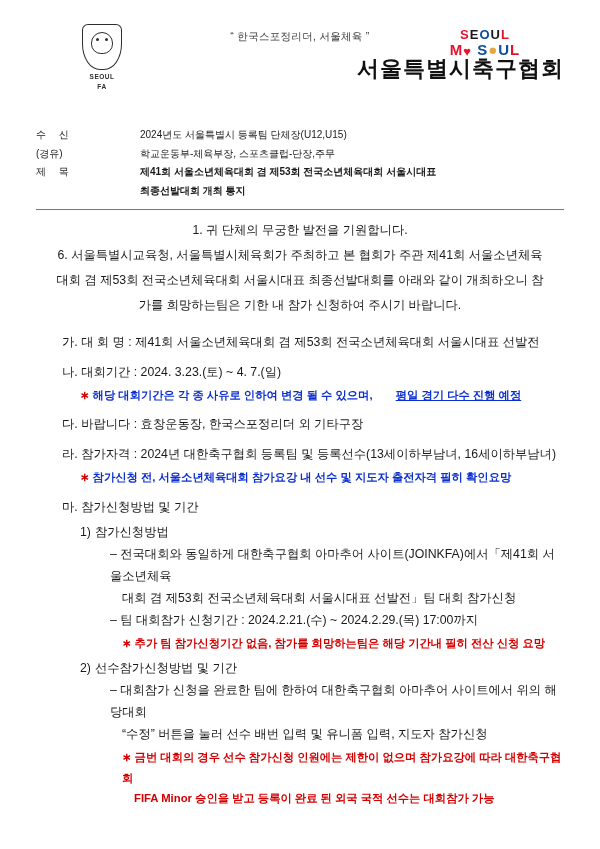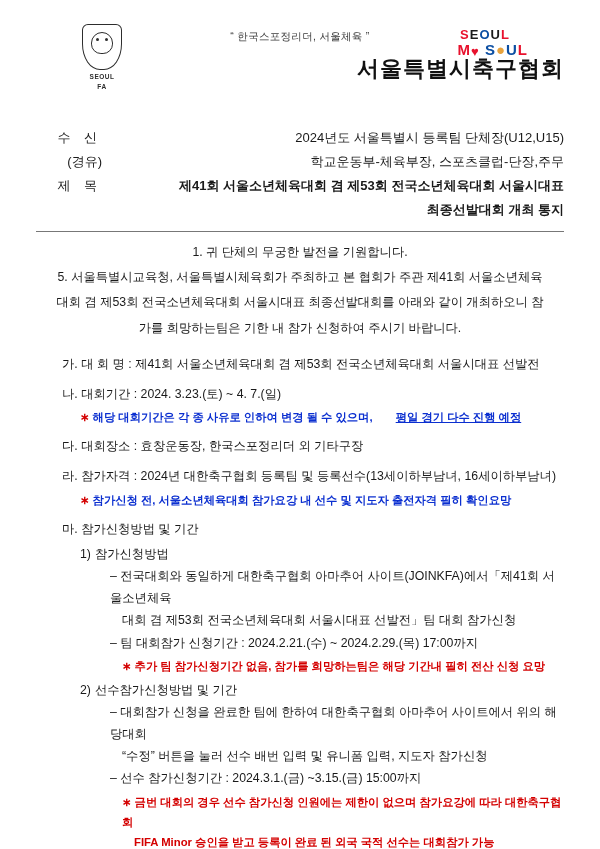--- a/index.html
+++ b/index.html
@@ -96,54 +96,53 @@
   }
   .seoul-logo .l1 {
     font-size: 13px;
     font-weight: bold;
     letter-spacing: 1px;
   }
   .seoul-logo .l2 {
     font-size: 15px;
     font-weight: bold;
     letter-spacing: 1px;
-    text-align: right;
   }
   .c-red { color: #e8112d; }
   .c-blue { color: #0b4ea2; }
   .c-dark { color: #1a1a1a; }
   .c-gold { color: #e8a33d; }
   .heart {
     display: inline-block;
     color: #e8112d;
     font-size: 13px;
     transform: translateY(1px);
   }
 
   
   .addr {
     margin-top: 8px;
-    font-size: 13px;
+    font-size: 10px;
     line-height: 1.85;
-    text-align: right;
   }
   .addr-row {
     display: flex;
     align-items: flex-start;
   }
   .addr-label {
     width: 66px;
     flex: 0 0 66px;
     white-space: nowrap;
   }
   .addr-label.spaced {
     letter-spacing: 5px;
   }
   .addr-val {
     flex: 1;
+    margin-left: 38px;
   }
   .addr-val .line2 {
     display: block;
     font-weight: bold;
   }
   .hr-line {
     border: none;
     border-top: 1px solid #777;
     margin: 9px 0 10px 0;
   }
@@ -247,21 +246,21 @@
         <span class="line2">제41회 서울소년체육대회 겸 제53회 전국소년체육대회 서울시대표</span>
         <span class="line2">최종선발대회 개최 통지</span>
       </div>
     </div>
   </div>
 
   <hr class="hr-line">
 
   <div class="body-text">
     <div class="para">1. 귀 단체의 무궁한 발전을 기원합니다.</div>
-    <div class="para">5. 서울특별시교육청, 서울특별시체육회가 주최하고 본 협회가 주관 제41회 서울소년체육</div>
+    <div class="para">6. 서울특별시교육청, 서울특별시체육회가 주최하고 본 협회가 주관 제41회 서울소년체육</div>
     <div class="para">대회 겸 제53회 전국소년체육대회 서울시대표 최종선발대회를 아래와 같이 개최하오니 참</div>
     <div class="para">가를 희망하는팀은 기한 내 참가 신청하여 주시기 바랍니다.</div>
   </div>
 
   <div class="sec">
 
     <div class="item">
       <div class="item-head">
         <span class="item-marker">가.</span>
         <span class="item-body">
@@ -284,21 +283,21 @@
       <div class="note">
         <span class="star">∗</span>
         <span>해당 대회기간은 각 종 사유로 인하여 변경 될 수 있으며, </span><span class="ul">평일 경기 다수 진행 예정</span>
       </div>
     </div>
 
     <div class="item">
       <div class="item-head">
         <span class="item-marker">다.</span>
         <span class="item-body">
-          &nbsp;<span>대회장소</span>
+          &nbsp;<span>바랍니다</span>
           <span>:</span>
           <span>효창운동장, 한국스포정리더 외 기타구장</span>
         </span>
       </div>
     </div>
 
     <div class="item">
       <div class="item-head">
         <span class="item-marker">라.</span>
         <span class="item-body">
@@ -341,23 +340,20 @@
 
       <div class="sub">
         <div class="dash-line">
           <span class="dash">2)</span>
           <span>선수참가신청방법 및 기간</span>
         </div>
         <div class="sub2">
           <div>–&nbsp;<span>대회참가 신청을 완료한 팀에 한하여 대한축구협회 아마추어 사이트에서 위의 해당대회</span></div>
           <div class="hang">“수정” 버튼을 눌러 선수 배번 입력 및 유니폼 입력, 지도자 참가신청</div>
         </div>
-        <div class="sub2">
-          <div>–&nbsp;<span>선수 참가신청기간 : 2024.3.1.(금) ~3.15.(금) 15:00까지</span></div>
-        </div>
         <div class="note-red" style="padding-left:42px;">
           <span>∗</span>
           <span>금번 대회의 경우 선수 참가신청 인원에는 제한이 없으며 참가요강에 따라 대한축구협회</span>
           <div style="padding-left:12px;">FIFA Minor 승인을 받고 등록이 완료 된 외국 국적 선수는 대회참가 가능</div>
         </div>
       </div>
 
     </div>
   </div>
 </div>

